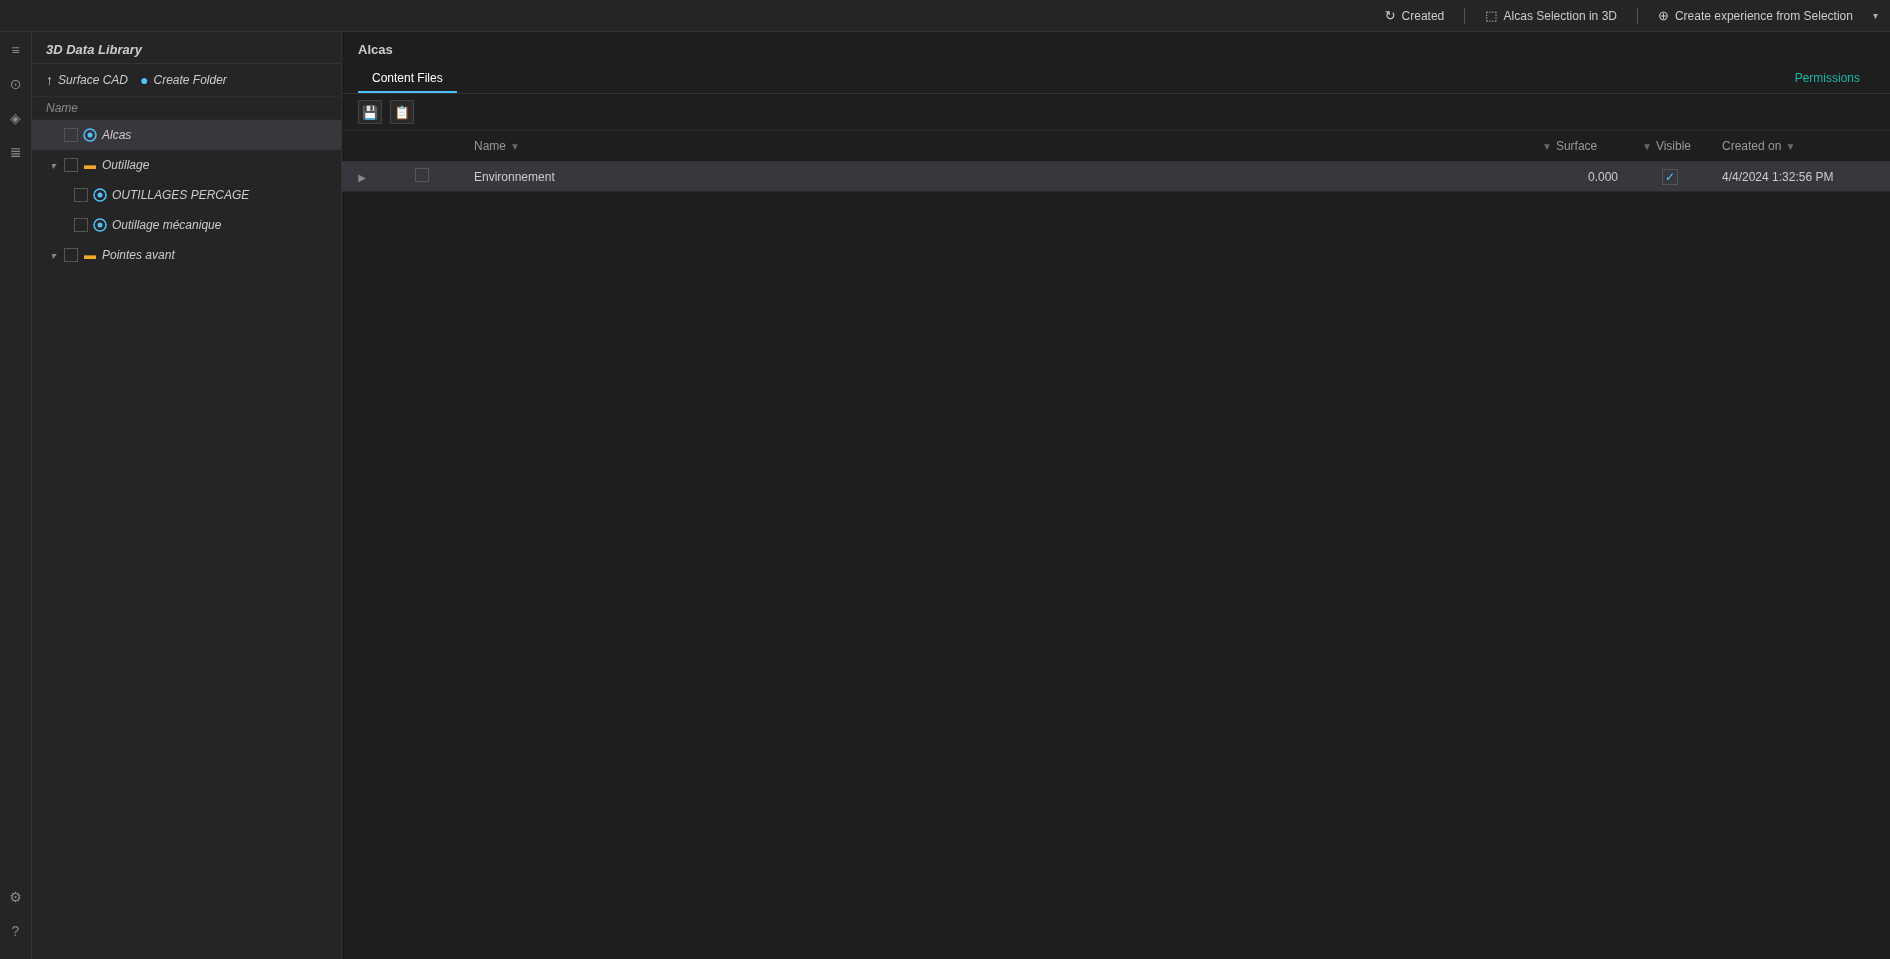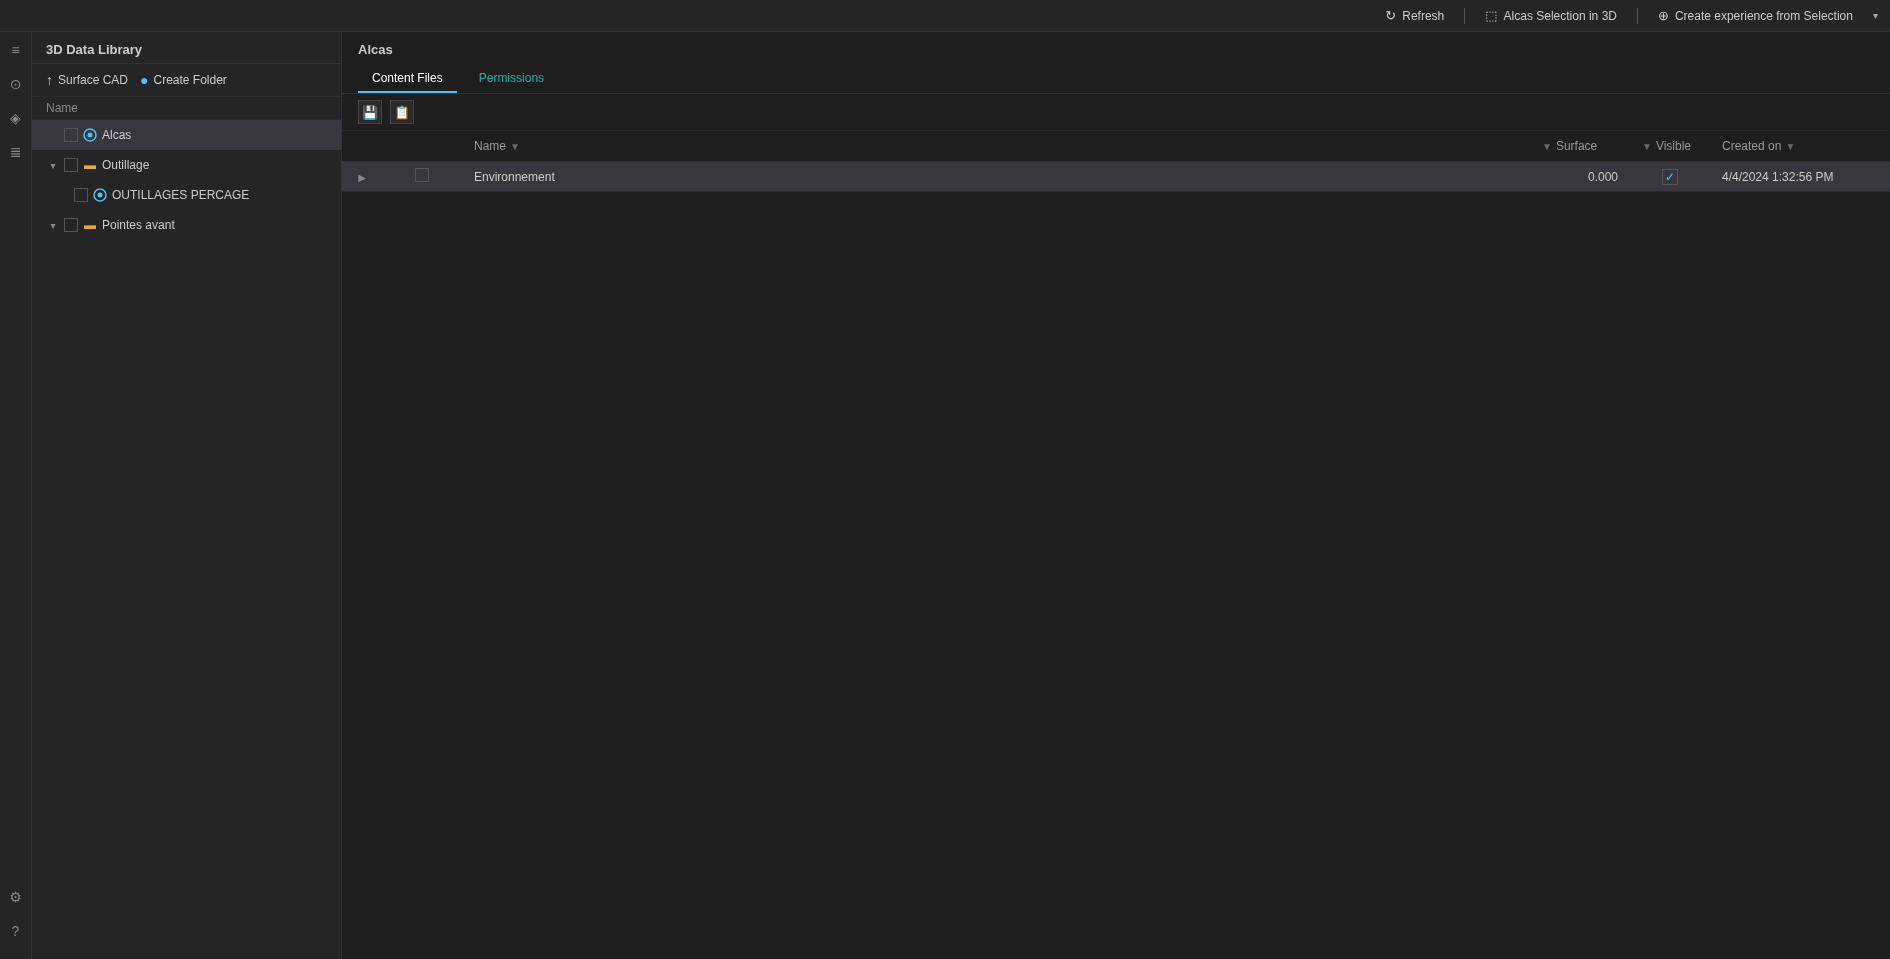--- a/index.html
+++ b/index.html
@@ -84,20 +84,21 @@
     }
 
     
     .left-panel {
       width: 310px;
       background: #252526;
       border-right: 1px solid #333;
       display: flex;
       flex-direction: column;
       flex-shrink: 0;
+      font-style: italic;
     }
     .left-panel-header {
       padding: 10px 14px 6px;
       font-size: 13px;
       font-weight: 600;
       color: #cccccc;
       border-bottom: 1px solid #333;
     }
     .left-panel-toolbar {
       display: flex;
@@ -186,21 +187,22 @@
       border-bottom: 1px solid #333;
     }
     .right-title {
       font-size: 13px;
       font-weight: 600;
       color: #cccccc;
       margin-bottom: 8px;
     }
     .tabs {
       display: flex;
-      gap: 8px;
+      gap: 0;
+      justify-content: space-between;
     }
     .tab {
       padding: 6px 14px;
       font-size: 12px;
       color: #14b8a6;
       cursor: pointer;
       border-bottom: 2px solid transparent;
     }
     .tab.active {
       color: #fff;
@@ -305,21 +307,21 @@
     ::-webkit-scrollbar { width: 6px; height: 6px; }
     ::-webkit-scrollbar-track { background: #1e1e1e; }
     ::-webkit-scrollbar-thumb { background: #444; border-radius: 3px; }
   </style>
 </head>
 <body>
 
 <div class="top-bar">
   <div class="top-bar-action">
     <span style="font-size:13px;">↻</span>
-    <span>Refresh</span>
+    <span>Created</span>
   </div>
   <div class="top-bar-divider"></div>
   <div class="top-bar-action">
     <span style="font-size:13px;">⬚</span>
     <span>Alcas Selection in 3D</span>
   </div>
   <div class="top-bar-divider"></div>
   <div class="top-bar-action">
     <span style="font-size:13px;">⊕</span>
     <span>Create experience from Selection</span>
@@ -376,20 +378,31 @@
         <div class="tree-item indent1">
           <span class="tree-expand"></span>
           <span class="tree-checkbox"></span>
           <span class="tree-icon" style="color: rgb(79, 195, 247);">
             <svg width="14" height="14" viewBox="0 0 14 14">
               <circle cx="7" cy="7" r="6" fill="none" stroke="#4fc3f7" stroke-width="1.5"></circle>
               <circle cx="7" cy="7" r="2.5" fill="#4fc3f7"></circle>
             </svg>
           </span>
           <span class="tree-label">OUTILLAGES PERCAGE</span>
+        </div>
+        <div class="tree-item indent1">
+          <span class="tree-expand"></span>
+          <span class="tree-checkbox"></span>
+          <span class="tree-icon" style="color: rgb(79, 195, 247);">
+            <svg width="14" height="14" viewBox="0 0 14 14">
+              <circle cx="7" cy="7" r="6" fill="none" stroke="#4fc3f7" stroke-width="1.5"></circle>
+              <circle cx="7" cy="7" r="2.5" fill="#4fc3f7"></circle>
+            </svg>
+          </span>
+          <span class="tree-label">Outillage mécanique</span>
         </div>
         <div class="tree-item">
           <span class="tree-expand">▾</span>
           <span class="tree-checkbox"></span>
           <span class="tree-icon" style="color: rgb(240, 168, 48);">▬</span>
           <span class="tree-label">Pointes avant</span>
         </div>
       </div>
   </div>
 

